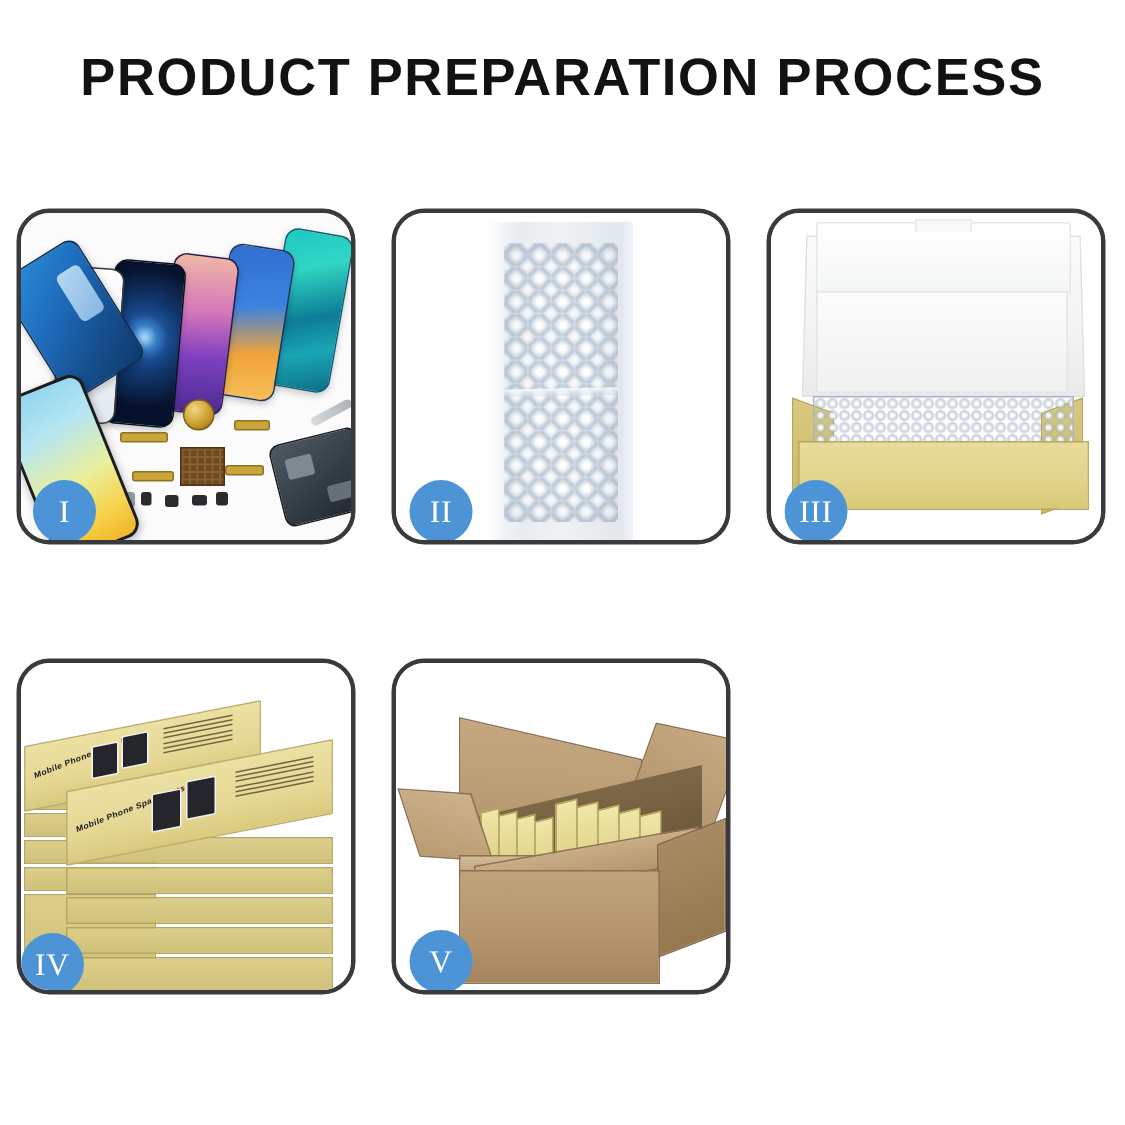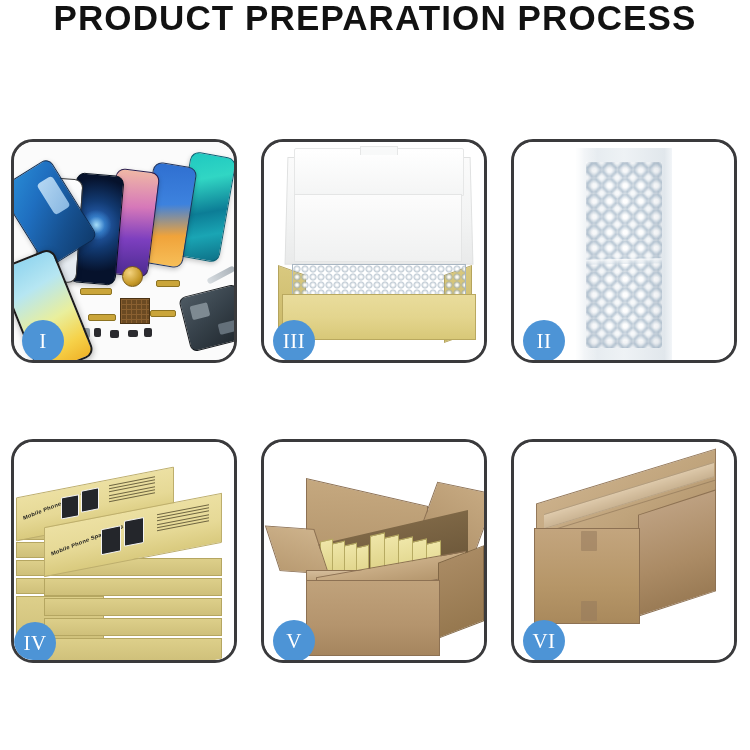--- a/index.html
+++ b/index.html
@@ -11,20 +11,21 @@
     width: 750px;
     height: 750px;
     font-family: "Liberation Sans", sans-serif;
     overflow: hidden;
     position: relative;
   }
 
   
   .header {
     width: 750px;
+    padding-top: 34px;
     text-align: center;
   }
   .main-title {
     font-family: "Liberation Sans", sans-serif;
     font-size: 35px;
     font-weight: bold;
     letter-spacing: 1.1px;
     color: #121212;
     line-height: 1.05;
     margin: 0;
@@ -446,49 +447,49 @@
         <div class="chip-dark" style="left:2px;  top:58px; width:8px; height:10px; background:#9aa4ac;"></div>
         <div class="board"></div>
         <div class="tool"></div>
       </div>
     </div>
     <div class="badge p1">I</div>
   </div>
 
   <div class="panel">
     <div class="panel-inner">
+      <div class="p2bg"></div>
+      <div class="bubble-pack">
+        <div class="wrap-sheen"></div>
+        <div class="bubble-core">
+          <div class="bubble-core2"></div>
+          <div class="bubble-seam"></div>
+        </div>
+      </div>
+    </div>
+    <div class="badge p2">II</div>
+  </div>
+
+  <div class="panel">
+    <div class="panel-inner">
       <div class="p3bg"></div>
       <div class="lid-back"></div>
       <div class="lid-top"></div>
       <div class="lid-notch"></div>
       <div class="foam"></div>
       <div class="box3-left"></div>
       <div class="box3-right"></div>
       <div class="box3-inner-bubble"></div>
       <div class="box3-front"></div>
     </div>
     <div class="badge p3">III</div>
   </div>
 
   <div class="panel">
     <div class="panel-inner">
-      <div class="p2bg"></div>
-      <div class="bubble-pack">
-        <div class="wrap-sheen"></div>
-        <div class="bubble-core">
-          <div class="bubble-core2"></div>
-          <div class="bubble-seam"></div>
-        </div>
-      </div>
-    </div>
-    <div class="badge p2">II</div>
-  </div>
-
-  <div class="panel">
-    <div class="panel-inner">
       <div class="p4bg"></div>
       <div class="stackwrap">
 
         <div class="sbox-side" style="left:2px;  top:82px;  width:86px; height:14px;"></div>
         <div class="sbox-side" style="left:2px;  top:100px; width:86px; height:14px;"></div>
         <div class="sbox-side" style="left:2px;  top:118px; width:86px; height:14px;"></div>
         <div class="sbox-side" style="left:2px;  top:136px; width:86px; height:14px;"></div>
         <div class="sbox-side" style="left:2px;  top:154px; width:86px; height:46px;"></div>
 
         <div class="sbox" style="left:2px; top:40px; width:156px; height:42px; transform:skewY(-11deg); border-radius:1px;">
@@ -550,29 +551,14 @@
 
       <div class="flap-left"></div>
       <div class="c5-rim-front"></div>
       <div class="flap-front"></div>
       <div class="c5-right"></div>
       <div class="c5-front"></div>
     </div>
     <div class="badge p5">V</div>
   </div>
 
-  <div class="panel">
-    <div class="panel-inner">
-      <div class="p6bg"></div>
-      <div class="c6-top">
-        <div class="seam" style="left:0; top:30px; width:178px; height:1px;"></div>
-      </div>
-      <div class="tape tape-top"></div>
-      <div class="c6-right"></div>
-      <div class="c6-front">
-        <div class="taband" style="left:46px; top:2px;"></div>
-        <div class="taband" style="left:46px; top:72px;"></div>
-      </div>
-    </div>
-    <div class="badge p6">VI</div>
-  </div>
 
 </div>
 
 </body></html>

